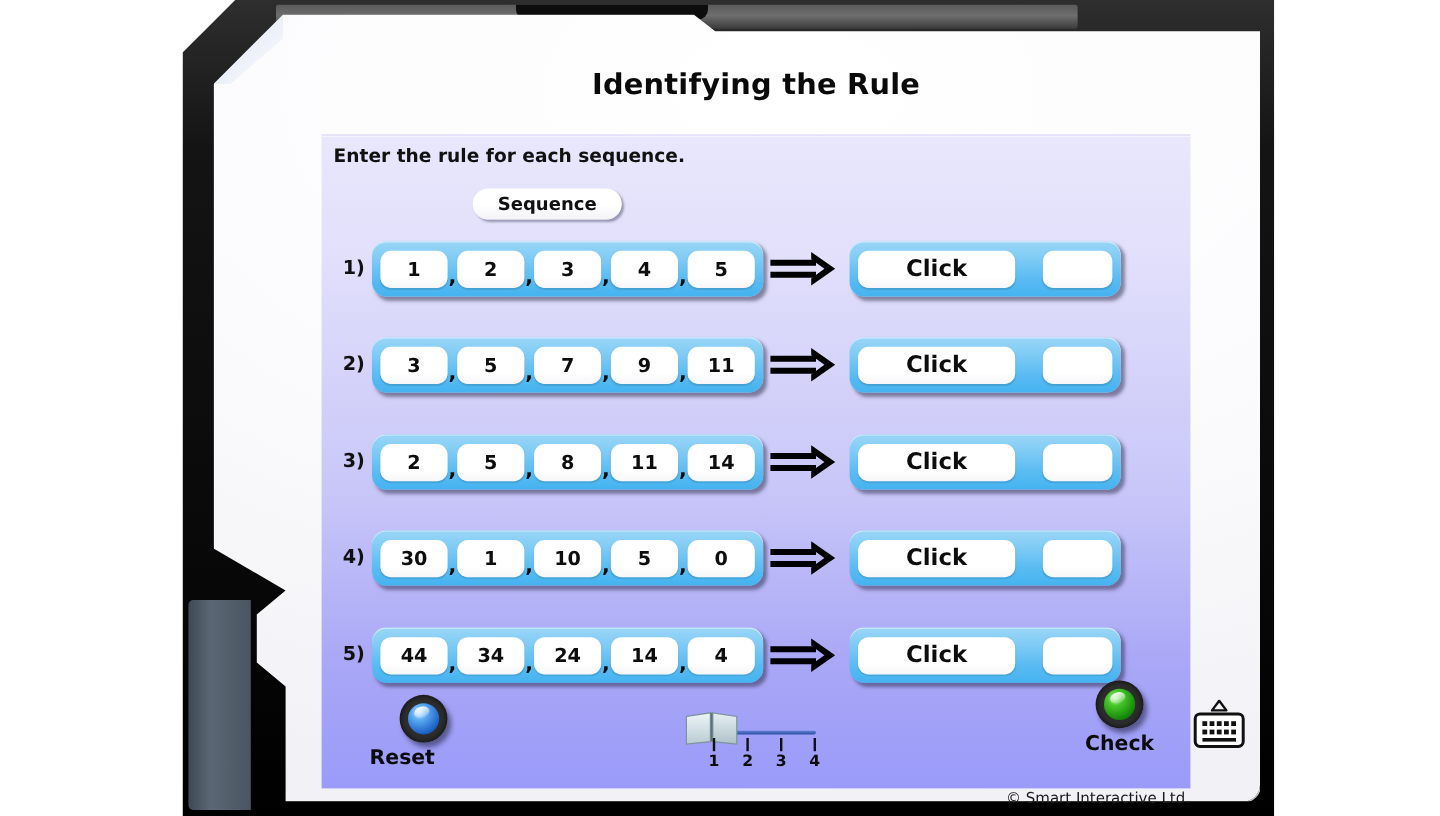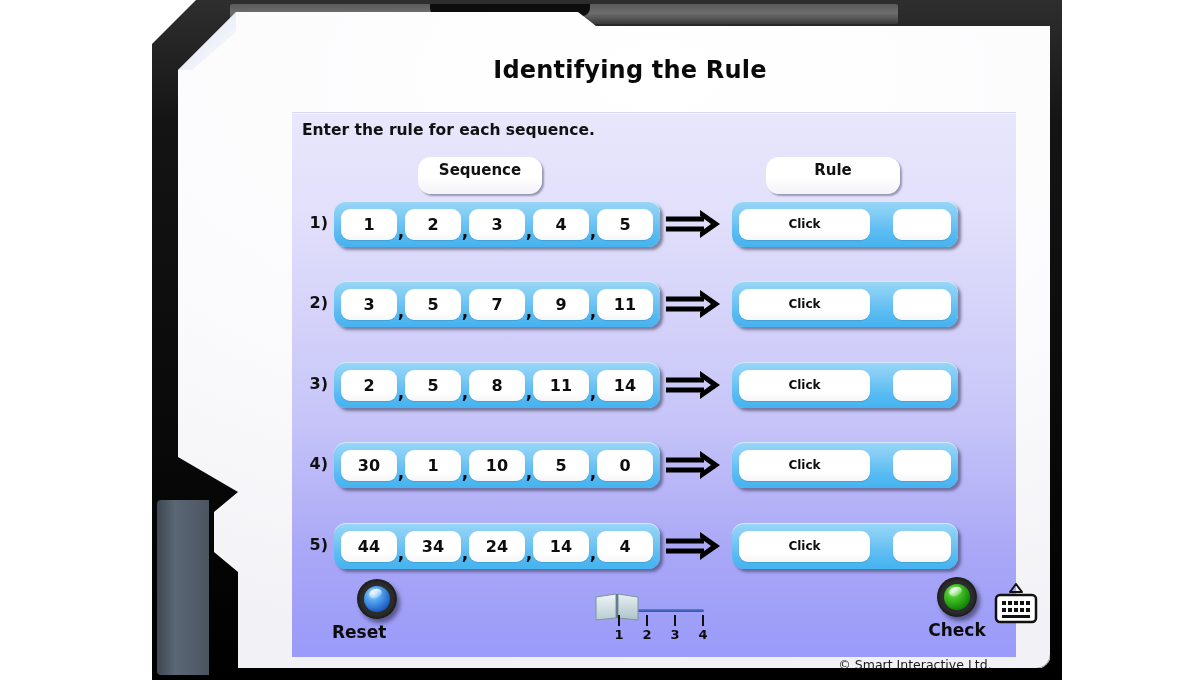--- a/index.html
+++ b/index.html
@@ -74,32 +74,31 @@
     font-size:24px; font-weight:bold; color:#0a0a0a;
     letter-spacing:.2px;
   }
 
   
   #panel{
     position:absolute; left:268px; top:112px; width:724px; height:544px;
     background:linear-gradient(180deg,#e9e7fc 0%,#e2e0fb 18%,#c8c6f8 55%,#a8a6f6 82%,#9a9bfa 100%);
     border-top:1px solid #d9d7f5;
     box-shadow:inset 0 1px 0 rgba(255,255,255,.6);
-    margin-left:24px;
   }
 
   #instruction{
     position:absolute; left:10px; top:8px;
     font-size:15.5px; font-weight:bold; color:#111;
   }
 
   
   .hdr-pill{
     position:absolute; top:44px;
-    height:37px; line-height:26px;
+    height:26px; line-height:26px;
     background:linear-gradient(180deg,#ffffff 0%,#ffffff 55%,#f3f3f7 100%);
     border-radius:13px;
     text-align:center;
     font-size:15px; font-weight:bold; color:#111;
     box-shadow:2px 2px 2px rgba(60,60,90,.45);
   }
   #hdr-seq{ left:126px; width:124px; }
   #hdr-rule{ left:474px; width:134px; }
 
   
@@ -134,36 +133,36 @@
   .comma{
     position:relative; width:8px; flex:0 0 8px;
     font-size:17px; font-weight:bold; color:#0a0a0a;
     text-align:center; line-height:31px; top:7px;
   }
 
   .clickfield{
     background:linear-gradient(180deg,#ffffff 0%,#ffffff 70%,#f6f6f8 100%);
     border-radius:9px;
     height:31px; line-height:31px;
-    font-size:12px; font-weight:bold; color:#0d0d0d;
+    font-size:19px; font-weight:bold; color:#0d0d0d;
     text-align:center;
     box-shadow:0 1px 1px rgba(0,0,0,.12);
   }
   .clickfield.wide{ flex:0 0 131px; }
   .clickfield.narrow{ flex:0 0 58px; margin-left:6px; }
 
   
   .arrow{
     position:absolute; left:372px; top:7px; width:58px; height:34px;
   }
   .arrow svg{ display:block; }
 
   
   #reset-wrap{ position:absolute; left:40px; top:466px; width:90px; text-align:left;}
-  #check-wrap{ position:absolute; left:620px; top:464px; width:90px; text-align:center;}
+  #check-wrap{ position:absolute; left:620px; top:454px; width:90px; text-align:center;}
   .led{
     width:40px; height:40px; margin:0 auto;
     border-radius:50%;
     position:relative;
     background:radial-gradient(circle at 50% 50%, #3b3b3b 0%, #2a2a2a 58%, #111 78%, #000 100%);
     box-shadow:3px 4px 4px rgba(30,30,60,.55);
   }
   .led-inner{
     position:absolute; left:7px; top:7px; width:26px; height:26px;
     border-radius:50%;
@@ -223,21 +222,20 @@
 <div id="page"></div>
 <div id="page-fold"></div>
 
 <div id="title">Identifying the Rule</div>
 
 <div id="panel">
 
   <div id="instruction">Enter the rule for each sequence.</div>
 
   <div class="hdr-pill" id="hdr-seq">Sequence</div>
-  <div class="hdr-pill" id="hdr-rule">Rule</div>
 
   <div id="rows-container">
       <div class="row" style="top: 88px;">
         <div class="row-label">1)</div>
         <div class="capsule seq-capsule">
           <div class="numfield">1</div>
           <div class="comma">,</div>
           <div class="numfield">2</div>
           <div class="comma">,</div>
           <div class="numfield">3</div>

